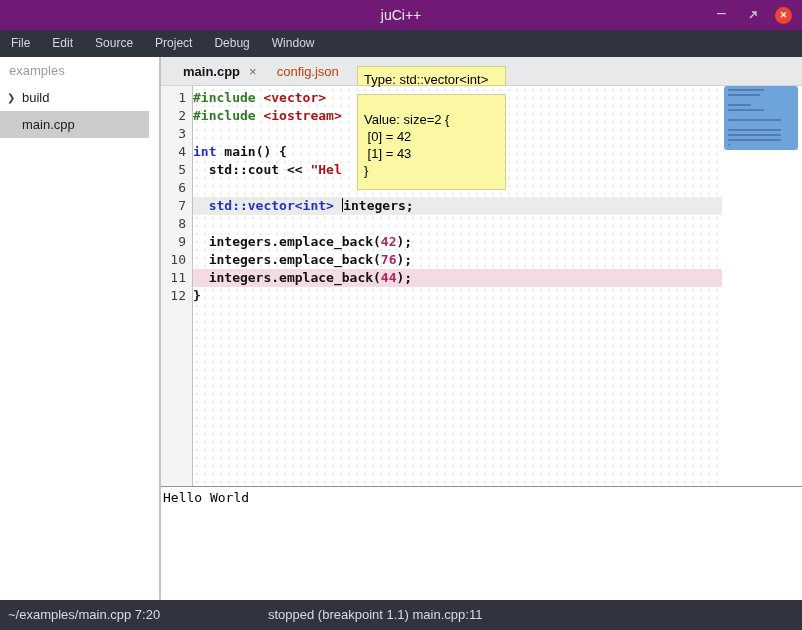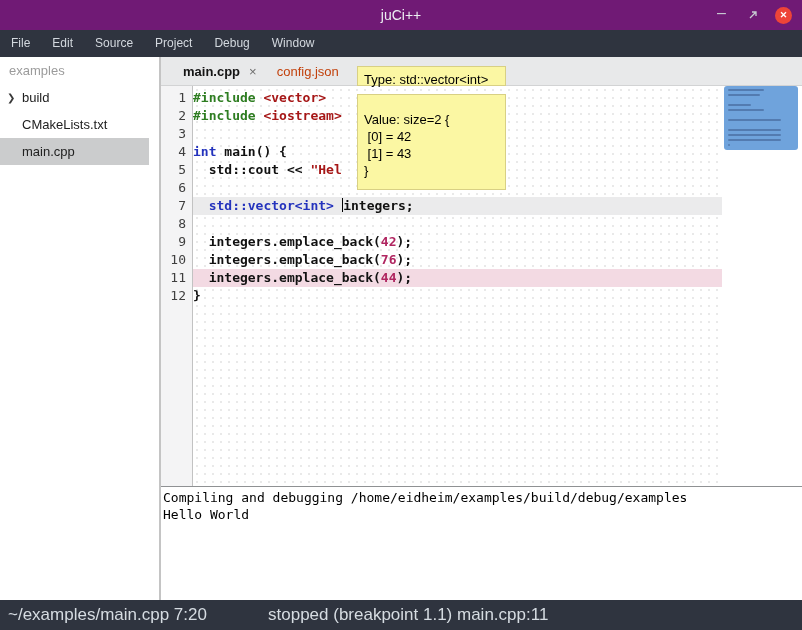--- a/index.html
+++ b/index.html
@@ -57,21 +57,21 @@
   
   .overview{position:absolute;left:561px;right:0;top:0;height:100%;background:#fff;}
   .ov-visible{position:absolute;left:2px;top:0;width:74px;height:64px;background:#6fa3dc;border-radius:3px;padding-top:3px;box-sizing:border-box;}
   .ov-bar{height:2px;margin:0 0 3px 4px;background:rgba(25,40,85,0.32);border-radius:1px;}
 
   
   .terminal{position:absolute;top:429px;left:0;right:0;bottom:0;background:#fff;border-top:1px solid #8f9193;box-sizing:border-box;padding:2px 0 0 2px;font-family:"DejaVu Sans Mono",monospace;font-size:13px;color:#000;}
   .term-line{height:17px;line-height:17px;white-space:pre;}
 
   
-  .statusbar{position:absolute;left:0;right:0;bottom:0;height:30px;background:#2f343f;color:#d6dce2;font-size:17px;}
+  .statusbar{position:absolute;left:0;right:0;bottom:0;height:30px;background:#2f343f;color:#d6dce2;font-size:13px;}
   .status-left{position:absolute;left:8px;line-height:30px;}
   .status-center{position:absolute;left:268px;line-height:30px;}
 
   
   .tooltip{position:absolute;background:#fbf7a3;border:1px solid #d8d084;color:#000;font-size:13px;z-index:20;box-sizing:border-box;}
   .tt-type{left:357px;top:66px;width:149px;height:20px;line-height:26px;padding-left:6px;}
   .tt-value{left:357px;top:94px;width:149px;height:96px;padding:16px 0 0 6px;}
   .tt-line{height:17px;line-height:17px;white-space:pre;}
 </style>
 </head>
@@ -102,21 +102,20 @@
       <span class="menu-item">Debug</span>
       <span class="menu-item">Window</span>
     </div>
 
   <div class="content">
 
     <div class="sidebar">
       <div class="side-header">examples</div>
       <div id="tree">
           <div class="tree-row"><span class="chev">❯</span><span class="tree-label">build</span></div>
-          <div class="tree-row"><span class="tree-label">CMakeLists.txt</span></div>
           <div class="tree-row selected"><span class="tree-label">main.cpp</span></div>
         </div>
     </div>
     <div class="vsep"></div>
 
     <div class="right">
       <div class="tabbar">
           <div class="tab active">
             <span class="tab-label">main.cpp</span>
             <span class="tab-close">×</span>
@@ -167,21 +166,20 @@
               <div class="ov-bar" style="width: 0px; background: transparent;"></div>
               <div class="ov-bar" style="width: 53px;"></div>
               <div class="ov-bar" style="width: 53px;"></div>
               <div class="ov-bar" style="width: 53px;"></div>
               <div class="ov-bar" style="width: 2px;"></div>
             </div>
         </div>
       </div>
 
       <div class="terminal" id="terminal">
-          <div class="term-line">Compiling and debugging /home/eidheim/examples/build/debug/examples</div>
           <div class="term-line">Hello World</div>
         </div>
     </div>
   </div>
 
   <div class="statusbar">
     <span class="status-left">~/examples/main.cpp 7:20</span>
     <span class="status-center">stopped (breakpoint 1.1) main.cpp:11</span>
   </div>
 

